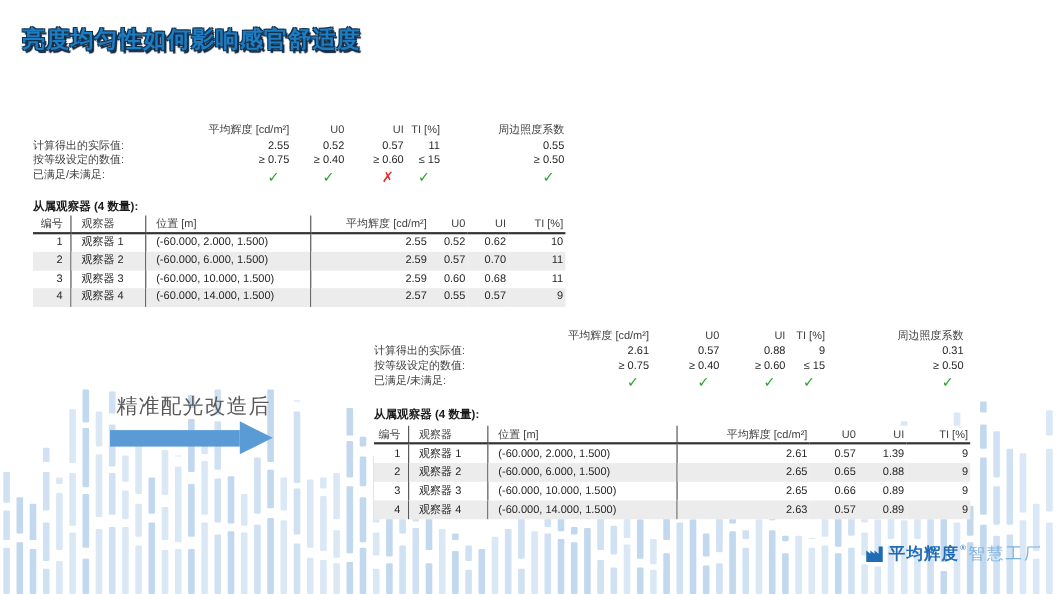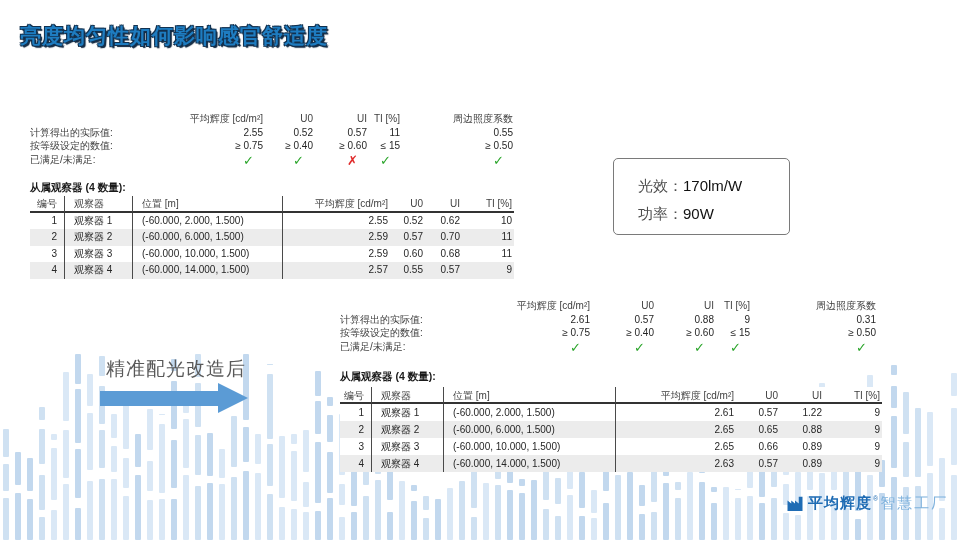--- a/index.html
+++ b/index.html
@@ -333,28 +333,20 @@
         <div class="td c6">11</div>
         <div class="td c0 alt">4</div>
         <div class="td c1 alt">观察器 4</div>
         <div class="td c2 alt">(-60.000, 14.000, 1.500)</div>
         <div class="td c3 alt">2.57</div>
         <div class="td c4 alt">0.55</div>
         <div class="td c5 alt">0.57</div>
         <div class="td c6 alt">9</div>
       </div>
 
-    <div class="info-box">
-      <div>
-        <span class="lbl">光效：</span><span class="val">170lm/W</span>
-      </div>
-      <div>
-        <span class="lbl">功率：</span><span class="val">90W</span>
-      </div>
-    </div>
 
     <div class="summary" id="summary-after">
         <div class="h"></div>
         <div class="h num">平均辉度 [cd/m²]</div>
         <div class="h num">U0</div>
         <div class="h num">UI</div>
         <div class="h num">TI [%]</div>
         <div class="h num">周边照度系数</div>
         <div class="label">计算得出的实际值:</div>
         <div class="num">2.61</div>
@@ -382,21 +374,21 @@
         <div class="th c2">位置 [m]</div>
         <div class="th c3">平均辉度 [cd/m²]</div>
         <div class="th c4">U0</div>
         <div class="th c5">UI</div>
         <div class="th c6">TI [%]</div>
         <div class="td c0">1</div>
         <div class="td c1">观察器 1</div>
         <div class="td c2">(-60.000, 2.000, 1.500)</div>
         <div class="td c3">2.61</div>
         <div class="td c4">0.57</div>
-        <div class="td c5">1.22</div>
+        <div class="td c5">1.39</div>
         <div class="td c6">9</div>
         <div class="td c0 alt">2</div>
         <div class="td c1 alt">观察器 2</div>
         <div class="td c2 alt">(-60.000, 6.000, 1.500)</div>
         <div class="td c3 alt">2.65</div>
         <div class="td c4 alt">0.65</div>
         <div class="td c5 alt">0.88</div>
         <div class="td c6 alt">9</div>
         <div class="td c0">3</div>
         <div class="td c1">观察器 3</div>

